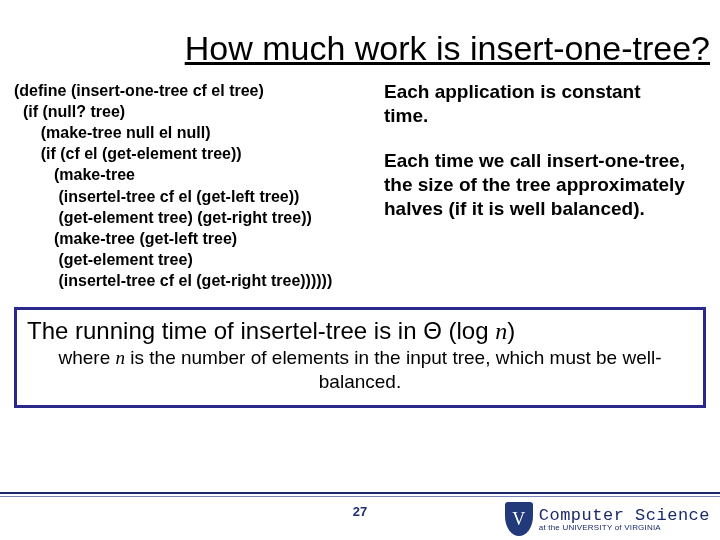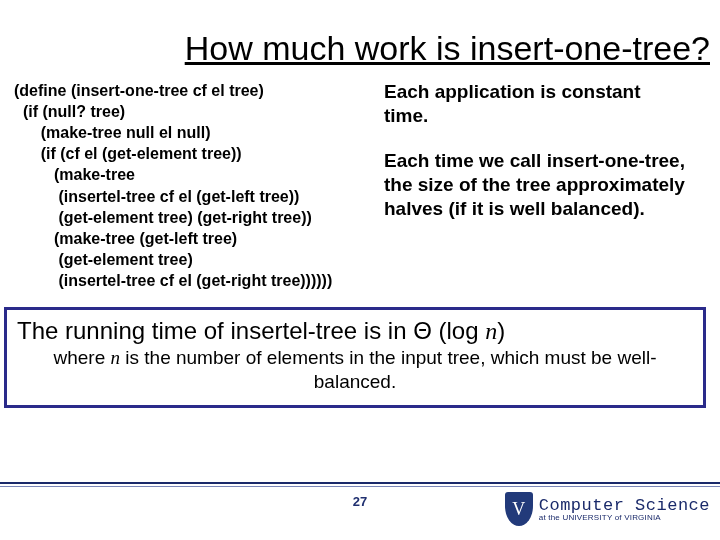--- a/index.html
+++ b/index.html
@@ -30,38 +30,38 @@
     font-family:Arial,Helvetica,sans-serif;
     white-space:pre;
   }
   .expl{
     flex:1;
     font-size:19px;
     line-height:1.28;
   }
   .expl p{margin:0 0 20px 0}
   .box{
-    margin:16px 14px 0 4px;
+    margin:16px 14px 0 14px;
     border:3px solid #2a2a8a;
     padding:6px 10px 10px 10px;
   }
   .box .big{
     font-size:24px;
     line-height:1.25;
   }
   .box .small{
     font-size:19px;
     line-height:1.28;
     text-align:center;
   }
   .ital{font-style:italic;font-family:'Times New Roman',serif}
   .footer{
     position:absolute;
     left:0;right:0;bottom:0;
-    height:58px;
+    height:48px;
     border-top:2px solid #1a2a6a;
     box-sizing:border-box;
   }
   .footer .rule2{
     border-top:1px solid #7a86b8;
     margin-top:2px;
   }
   .pagenum{
     position:absolute;
     left:0;right:0;top:10px;

